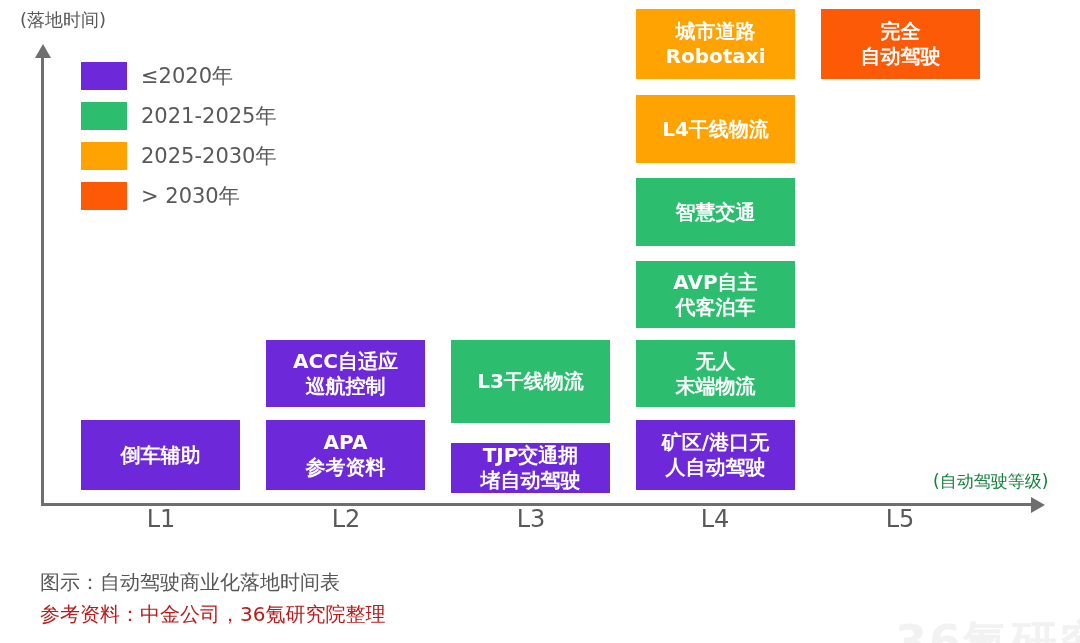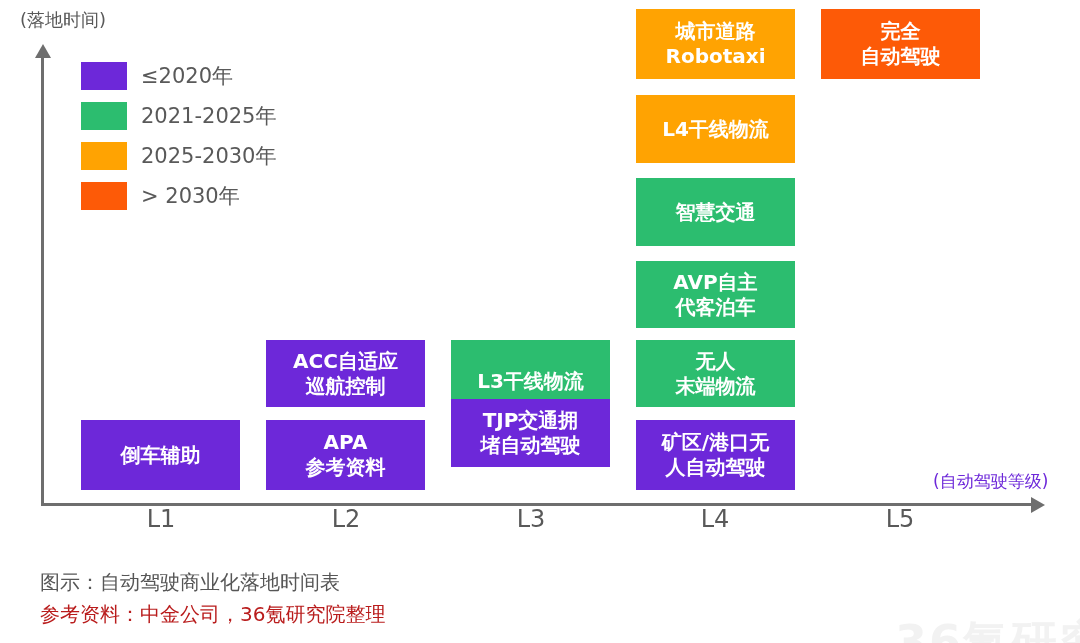--- a/index.html
+++ b/index.html
@@ -11,21 +11,21 @@
     font-family:"DejaVu Sans","Liberation Sans",sans-serif;
   }
   
   .yaxis-line{position:absolute;left:41px;top:56px;width:3px;height:450px;background:#6e6e6e;}
   .yaxis-arrow{position:absolute;left:35px;top:44px;width:0;height:0;
     border-left:8px solid transparent;border-right:8px solid transparent;border-bottom:14px solid #6e6e6e;}
   .xaxis-line{position:absolute;left:41px;top:503px;width:992px;height:3px;background:#6e6e6e;}
   .xaxis-arrow{position:absolute;left:1031px;top:497px;width:0;height:0;
     border-top:8px solid transparent;border-bottom:8px solid transparent;border-left:14px solid #6e6e6e;}
   .ylabel{position:absolute;left:20px;top:8px;font-size:18px;color:#595959;}
-  .xlabel{position:absolute;left:933px;top:470px;font-size:17px;color:#6d28d9;}
+  .xlabel{position:absolute;left:933px;top:470px;font-size:17px;color:#15803d;}
   
   .legend{position:absolute;left:81px;top:62px;}
   .legend-row{display:flex;align-items:center;height:28px;margin-bottom:12px;}
   .sw{width:46px;height:28px;display:inline-block;flex:0 0 46px;}
   .legend-label{margin-left:14px;font-size:21px;color:#595959;white-space:nowrap;}
   
   .c-blue{background:#6d28d9;}
   .c-green{background:#2cbd6f;}
   .c-amber{background:#ffa302;}
   .c-orange{background:#fd5a07;}
@@ -77,21 +77,21 @@
   </div>
 
   <div class="box c-blue" style="left:81px;top:420px;height:70px">倒车辅助</div>
 
   <div class="box c-blue" style="left:266px;top:340px;height:67px">ACC自适应
 巡航控制</div>
   <div class="box c-blue" style="left:266px;top:420px;height:70px">APA
 参考资料</div>
 
   <div class="box c-green" style="left:451px;top:340px;height:83px">L3干线物流</div>
-  <div class="box c-blue" style="left:451px;top:399px;height:68px">TJP交通拥
+  <div class="box c-blue" style="left:451px;top:443px;height:50px">TJP交通拥
 堵自动驾驶</div>
 
   <div class="box c-amber" style="left:636px;top:9px;height:70px">城市道路
 Robotaxi</div>
   <div class="box c-amber" style="left:636px;top:95px;height:68px">L4干线物流</div>
   <div class="box c-green" style="left:636px;top:178px;height:68px">智慧交通</div>
   <div class="box c-green" style="left:636px;top:261px;height:67px">AVP自主
 代客泊车</div>
   <div class="box c-blue" style="left:636px;top:420px;height:70px">矿区/港口无
 人自动驾驶</div>

